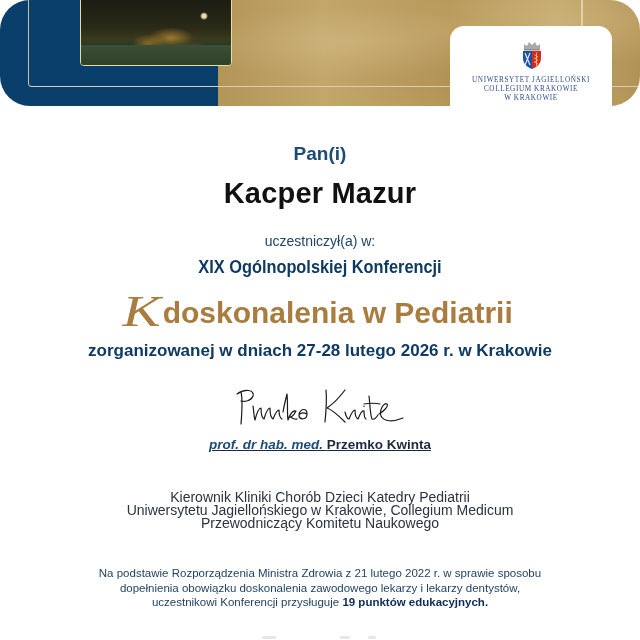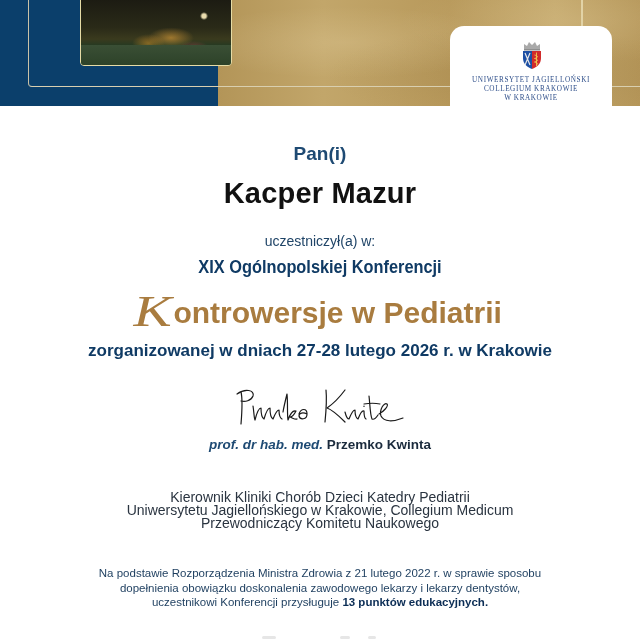--- a/index.html
+++ b/index.html
@@ -1,20 +1,20 @@
 <!DOCTYPE html>
 <html><head>
   <meta charset="utf-8">
   <style>
     * { box-sizing: border-box; margin: 0; padding: 0; }
     html, body { width: 640px; height: 640px; overflow: hidden; background: #ffffff; }
     body { position: relative; font-family: "Liberation Sans", sans-serif; }
 
     
-    .header { position: absolute; left: 0; top: 0; width: 640px; height: 106px; overflow: hidden; }
+    .header { position: absolute; left: 0; top: 0; width: 640px; height: 106px; overflow: hidden; border-radius: 30px; }
     .header-blue { position: absolute; left: 0; top: 0; width: 218px; height: 106px; background: #0b3f6b; }
     .header-gold { position: absolute; left: 218px; top: 0; width: 422px; height: 106px;
       background: linear-gradient(90deg, #b39558 0%, #c2a66a 25%, #b8995b 55%, #c4a86c 80%, #b59659 100%); }
     .gold-texture { position: absolute; inset: 0;
       background:
         radial-gradient(ellipse at 30% 40%, rgba(255,240,200,0.18) 0%, rgba(255,240,200,0) 40%),
         radial-gradient(ellipse at 70% 70%, rgba(120,90,40,0.15) 0%, rgba(120,90,40,0) 45%),
         radial-gradient(ellipse at 85% 20%, rgba(255,240,200,0.14) 0%, rgba(255,240,200,0) 35%);
     }
     .frame-line { position: absolute; left: 28px; top: -10px; width: 640px; height: 97px;
@@ -48,21 +48,21 @@
     .participated { top: 233px; font-size: 14px; color: #1f4467; }
     .conf-number { top: 256px; font-size: 19px; font-weight: bold; color: #0f3a64;
       transform: scaleX(0.86); transform-origin: 320px 0; }
     .conf-title { top: 283px; height: 40px; font-size: 30px; font-weight: bold; color: #a97c3f; }
     .conf-title .fancy-k { font-family: "Liberation Serif", serif; font-style: italic; font-weight: normal;
       font-size: 44px; color: #a97c3f; display: inline-block; transform: translateY(3px) scaleX(1.3); margin-right: 6px; }
     .organized { top: 341px; font-size: 17px; font-weight: bold; color: #0f3a64; }
 
     .signature { position: absolute; left: 233px; top: 382px; width: 178px; height: 46px; }
 
-    .signer { top: 437px; font-size: 13.5px; color: #1b2b3d; }
+    .signer { top: 437px; font-size: 13.5px; color: #1b2b3d; text-decoration: underline; }
     .signer .title-it { font-style: italic; font-weight: bold; color: #1e4a73; }
     .signer .signer-name { font-weight: bold; color: #1b2b3d; }
     .role { font-size: 14px; color: #2a3440; margin-top: 34px; }
     .role.r1 { top: 455px; }
     .role.r2 { top: 468px; }
     .role.r3 { top: 481px; }
 
     .notice { font-size: 11.5px; color: #1c3d5e; line-height: 14.5px; margin-top: 23px; }
     .notice.n1 { top: 543px; }
     .notice.n2 { top: 557.5px; }
@@ -104,21 +104,21 @@
     <div class="uni-line l2">COLLEGIUM KRAKOWIE</div>
     <div class="uni-line l3">W KRAKOWIE</div>
   </div>
 </div>
 
 <div class="center honorific">Pan(i)</div>
 <div class="center name">Kacper Mazur</div>
 <div class="center participated">uczestniczył(a) w:</div>
 <div class="center conf-number">XIX Ogólnopolskiej Konferencji</div>
 <div class="center conf-title">
-  <span class="fancy-k">K</span><span>ontrowersje w Pediatrii</span>
+  <span class="fancy-k">K</span><span>doskonalenia w Pediatrii</span>
 </div>
 <div class="center organized">zorganizowanej w dniach 27-28 lutego 2026 r. w Krakowie</div>
 
 <svg class="signature" viewBox="0 0 178 46" aria-label="Przemko Kwinta">
   <g fill="none" stroke="#1a1a1a" stroke-width="1.2" stroke-linecap="round" stroke-linejoin="round">
 
     <path d="M8 10 C10 18 9 30 8 42"></path>
     <path d="M4 12 C12 6 22 8 20 14 C18 19 12 20 8 19"></path>
 
     <path d="M20 24 C21 30 21 36 22 38 C24 30 26 26 28 26 C28 32 29 36 31 37 C33 30 35 26 37 26 C37 32 38 36 40 37 C42 32 44 28 46 28 C46 32 47 36 49 37"></path>
@@ -139,19 +139,19 @@
 <div class="center signer">
   <span class="title-it">prof. dr hab. med.</span>
   <span class="signer-name">Przemko Kwinta</span>
 </div>
 <div class="center role r1">Kierownik Kliniki Chorób Dzieci Katedry Pediatrii</div>
 <div class="center role r2">Uniwersytetu Jagiellońskiego w Krakowie, Collegium Medicum</div>
 <div class="center role r3">Przewodniczący Komitetu Naukowego</div>
 
 <div class="center notice n1">Na podstawie Rozporządzenia Ministra Zdrowia z 21 lutego 2022 r. w sprawie sposobu</div>
 <div class="center notice n2">dopełnienia obowiązku doskonalenia zawodowego lekarzy i lekarzy dentystów,</div>
-<div class="center notice n3"><span>uczestnikowi Konferencji przysługuje </span><span class="points">13 punktów edukacyjnych.</span></div>
+<div class="center notice n3"><span>uczestnikowi Konferencji przysługuje </span><span class="points">19 punktów edukacyjnych.</span></div>
 
 <div class="faint-footer">
   <span style="left:0;width:14px;"></span>
   <span style="left:78px;width:10px;"></span>
   <span style="left:106px;width:8px;"></span>
 </div>
 
 </body></html>

